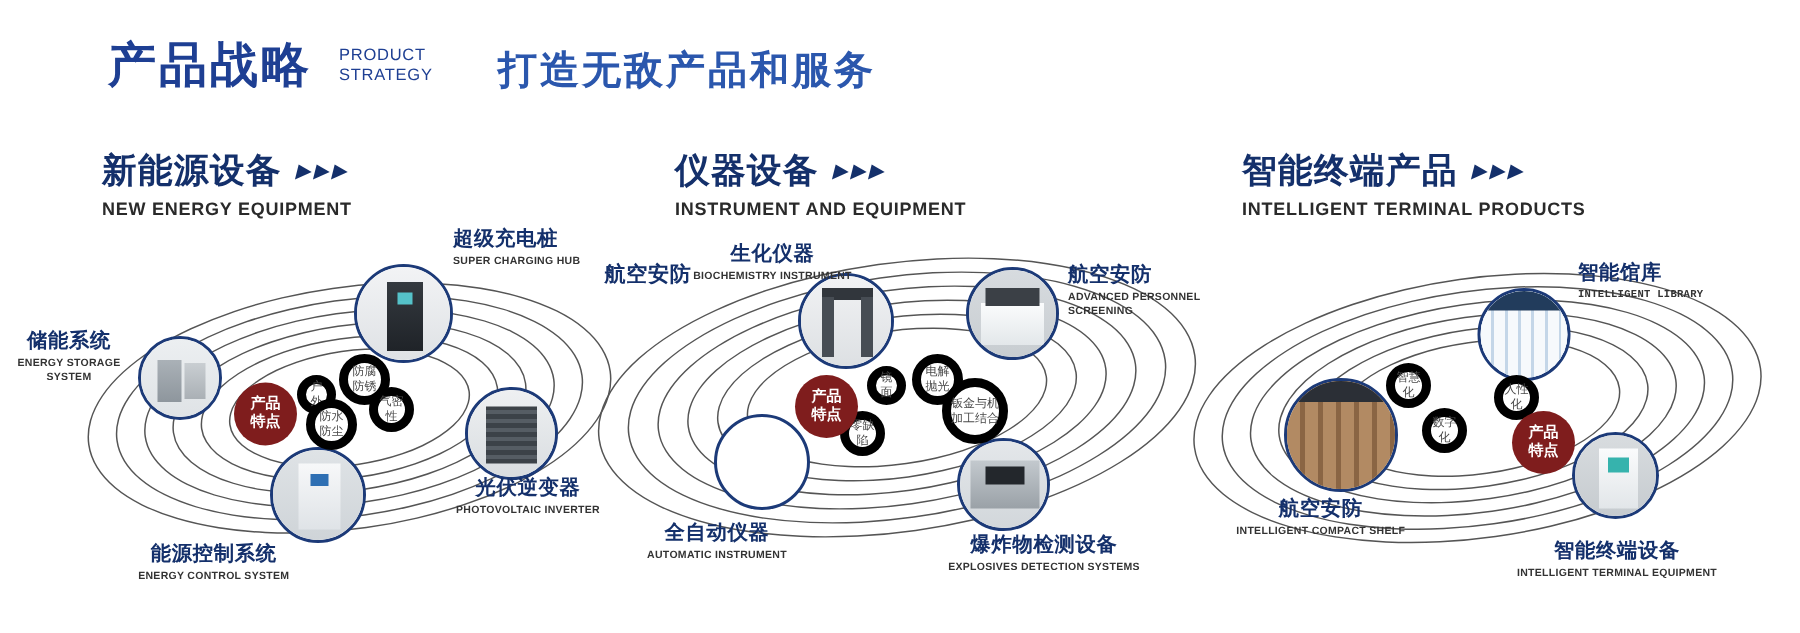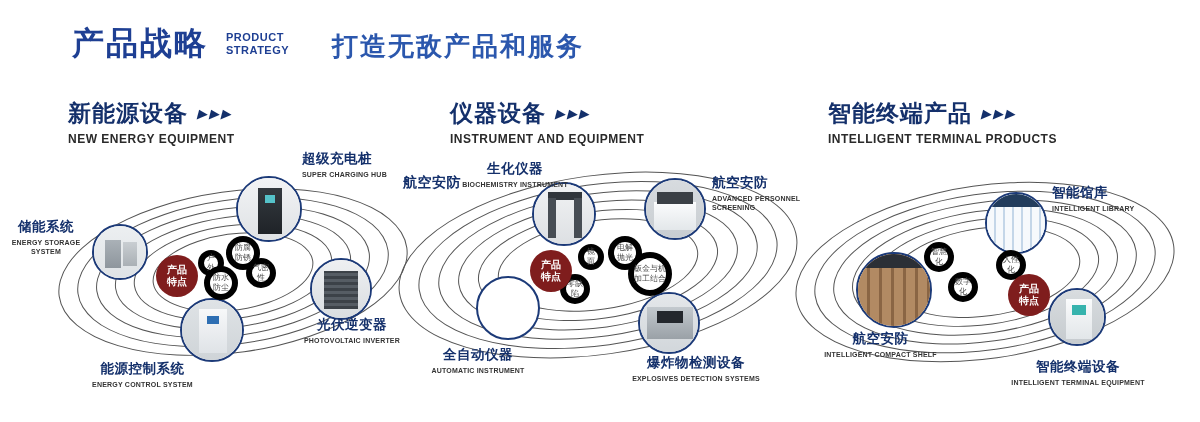--- a/index.html
+++ b/index.html
@@ -1,21 +1,21 @@
 <!DOCTYPE html>
 <html><head>
 <meta charset="utf-8">
 <style>
   html,body{margin:0;padding:0;background:#fff;}
   .canvas{position:relative;width:1200px;height:422px;background:#ffffff;overflow:hidden;
           font-family:"Liberation Sans","DejaVu Sans",sans-serif;}
 
   
   .title{position:absolute;left:72px;top:22px;font-size:32px;font-weight:bold;color:#1e3f93;letter-spacing:2px;}
-  .title-en{position:absolute;left:226px;top:31px;font-size:11px;font-weight:bold;color:#1e3f93;
+  .title-en{position:absolute;left:226px;top:31px;font-size:11px;font-weight:normal;color:#1e3f93;
             line-height:1.2;letter-spacing:.5px;}
   .title-en span{display:block;}
   .tagline{position:absolute;left:332px;top:29px;font-size:26px;font-weight:bold;color:#2b57ad;letter-spacing:2px;}
 
   
   .sec-head{position:absolute;}
   .sec-row{display:flex;align-items:center;gap:10px;}
   .sec-title{font-size:23px;font-weight:bold;color:#14306b;letter-spacing:1px;}
   .arrows{font-size:13px;color:#14306b;transform:skewX(-14deg);letter-spacing:2px;display:inline-block;}
   .sec-en{font-size:12px;font-weight:bold;color:#2a2a2a;letter-spacing:.5px;margin-top:3px;}
@@ -227,21 +227,21 @@
     <div class="ring" style="width:342px;height:155px;"></div>
     <div class="ring" style="width:304px;height:138px;"></div>
     <div class="ring" style="width:266px;height:121px;"></div>
     <div class="ring" style="width:228px;height:104px;"></div>
     <div class="ring" style="width:190px;height:87px;"></div>
   </div>
 
   <div class="pc" style="left:985px;top:192px;width:62px;height:62px;">
     <div class="photo p-library"></div>
   </div>
-  <div class="plabel t-left" style="left:1052px;top:184px;width:110px;">
+  <div class="plabel t-left" style="left:1052px;top:173px;width:110px;font-family:Liberation Mono, monospace;">
     <div class="cn">智能馆库</div>
     <div class="en">INTELLIGENT LIBRARY</div>
   </div>
 
   <div class="pc" style="left:856px;top:252px;width:76px;height:76px;">
     <div class="photo p-shelf"></div>
   </div>
   <div class="plabel t-center" style="left:818px;top:330px;width:125px;">
     <div class="cn">航空安防</div>
     <div class="en">INTELLIGENT COMPACT SHELF</div>

